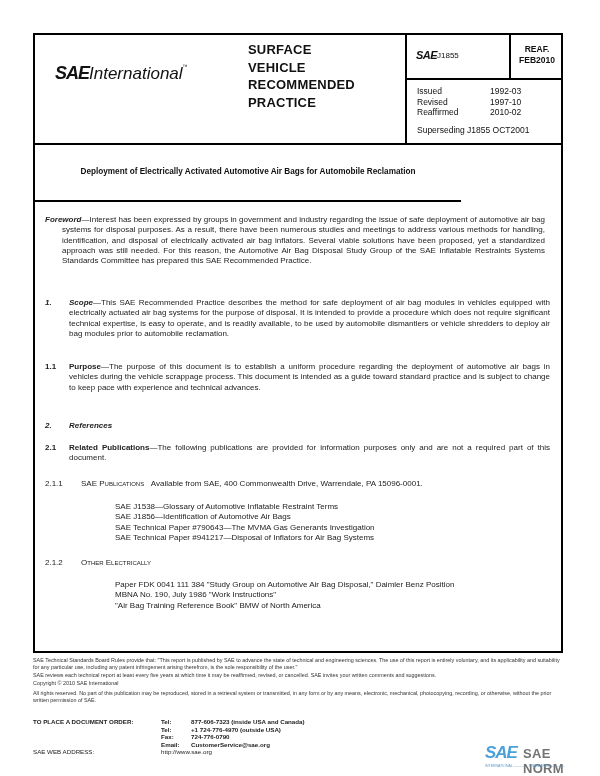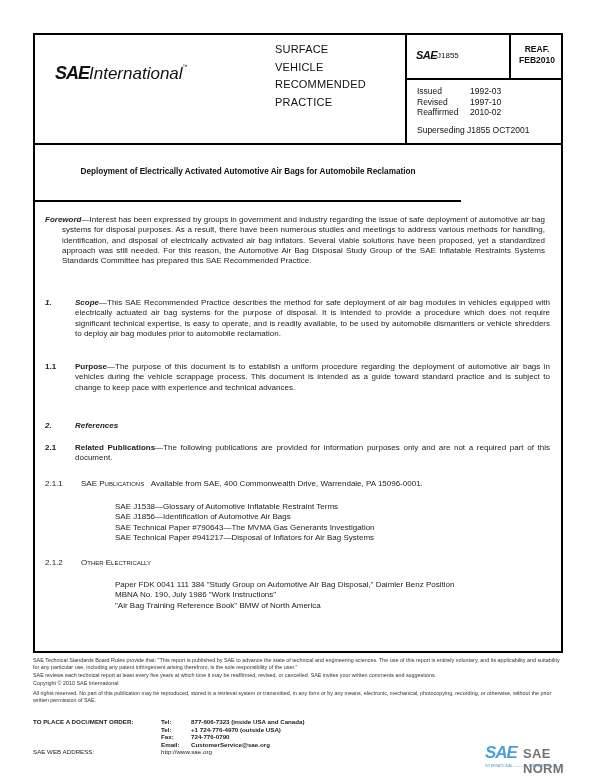--- a/index.html
+++ b/index.html
@@ -3,40 +3,40 @@
 <meta charset="utf-8">
 <style>
   html, body { margin:0; padding:0; background:#ffffff; }
   body { width:600px; height:776px; position:relative; overflow:hidden; font-family:"Liberation Sans", sans-serif; color:#111; }
   .frame { position:absolute; left:33px; top:33px; width:530px; height:620px; border:2px solid #000; box-sizing:border-box; }
   .hdr { position:absolute; left:0; top:0; width:526px; height:108px; border-bottom:2px solid #000; }
   .logo { position:absolute; left:20px; top:28px; font-size:17px; white-space:nowrap; }
   .logo .sae { font-weight:bold; font-style:italic; letter-spacing:-1px; font-size:18px; }
   .logo .intl { font-style:italic; font-weight:normal; }
   .logo .tm { font-size:5px; vertical-align:top; }
-  .svrp { position:absolute; left:240px; top:6px; font-weight:normal; font-size:11px; line-height:17.5px; white-space:pre-line; letter-spacing:0.2px; }
+  .svrp { position:absolute; left:213px; top:6px; font-weight:bold; font-size:13px; line-height:17.5px; white-space:pre-line; letter-spacing:0.2px; }
   .rbox { position:absolute; left:370px; top:0; width:156px; height:108px; border-left:2px solid #000; }
   .docnum { position:absolute; left:0; top:0; width:104px; height:45px; border-right:2px solid #000; border-bottom:2px solid #000; box-sizing:border-box; }
   .docnum .sae { position:absolute; left:9px; top:14px; font-weight:bold; font-style:italic; font-size:11px; letter-spacing:-0.5px; }
   .docnum .num { position:absolute; left:30px; top:16px; font-size:8px; }
   .reaf { position:absolute; left:104px; top:0; width:52px; height:45px; border-bottom:2px solid #000; box-sizing:border-box; text-align:center; font-weight:bold; font-size:8.5px; line-height:11px; padding-top:9px; }
   .dates { position:absolute; left:10px; top:51px; font-size:8.5px; line-height:10.5px; }
-  .dates .row { display:flex; }
+  .dates .row { display:flex;gap:20px; }
   .dates .lbl { width:53px; }
   .super { position:absolute; left:10px; top:90px; font-size:8.5px; }
   .titlerow { position:absolute; left:0; top:108px; width:426px; height:57px; border-bottom:2px solid #000; text-align:center; }
   .titlerow span { position:absolute; left:0; right:0; top:24px; font-weight:bold; font-size:8.2px; }
   .body { position:absolute; left:0; top:167px; width:526px; font-size:8px; line-height:10.3px; color:#222; }
   .para { position:absolute; left:10px; width:500px; text-align:justify; }
   .indent { padding-left:17px; text-indent:-17px; }
   .bi { font-weight:bold; font-style:italic; }
   .b { font-weight:bold; }
   .sec { position:absolute; left:10px; width:505px; }
   .sec .num { position:absolute; left:0; top:0; }
-  .sec .txt { margin-left:30px; text-align:justify; }
+  .sec .txt { margin-left:24px; text-align:justify; }
   .sc { font-variant:small-caps; }
   .list { position:absolute; left:80px; font-size:8px; line-height:10.4px; }
   .foot { position:absolute; left:33px; font-size:5.4px; line-height:7.4px; color:#333; width:530px; }
   .order { position:absolute; left:33px; top:718px; font-size:6.2px; line-height:7.6px; color:#222; }
   .order .k { font-weight:bold; }
   .watermark { position:absolute; left:485px; top:743px; width:110px; height:30px; }
   .wm-sae { position:absolute; left:0; top:0; font-weight:bold; font-style:italic; font-size:17px; color:#4aa0d8; letter-spacing:-1px; }
   .wm-norm { position:absolute; left:38px; top:3px; font-weight:bold; font-size:13px; color:#737373; letter-spacing:0.3px; }
   .wm-sub { position:absolute; left:0; top:21px; font-size:3.5px; color:#5a9ac8; white-space:nowrap; }
 </style>

